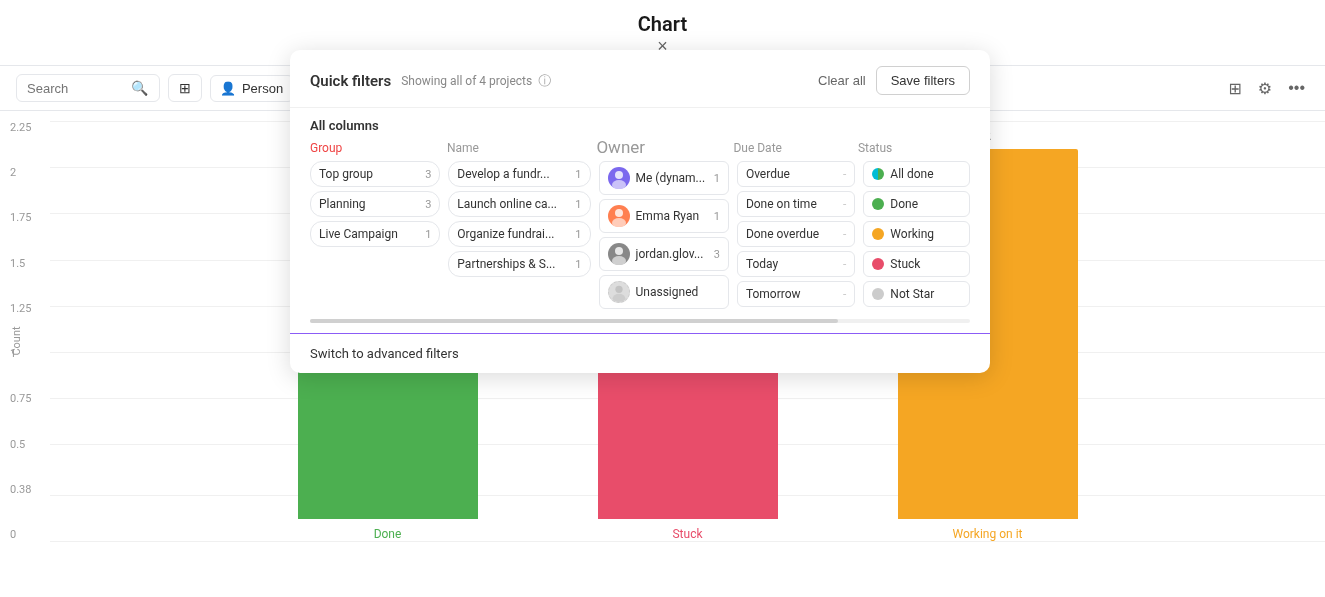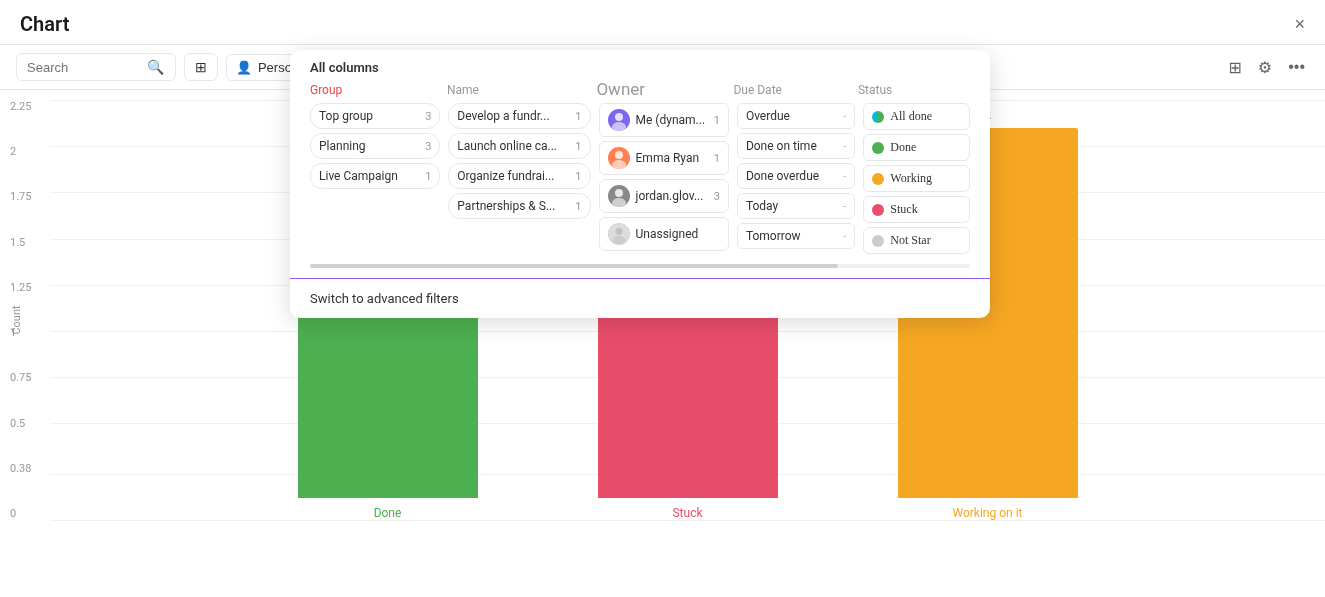--- a/index.html
+++ b/index.html
@@ -1,25 +1,25 @@
 <!DOCTYPE html>
 <html><head>
   <meta charset="utf-8">
   <style>
     * { box-sizing: border-box; margin: 0; padding: 0; }
     body { font-family: -apple-system, BlinkMacSystemFont, 'Segoe UI', Roboto, sans-serif; background: #fff; width: 1325px; height: 597px; overflow: hidden; position: relative; }
 
     
-    .header { display: flex; align-items: center; justify-content: space-between; padding: 12px 20px 8px 20px; border-bottom: 1px solid #e5e7eb; }
+    .header { display: flex; align-items: center; justify-content: space-between; padding: 12px 20px 8px 20px; border-bottom: 1px solid #e5e7eb; flex-direction: column; }
     .header-title { font-size: 20px; font-weight: 600; color: #1a1a1a; }
     .header-close { cursor: pointer; color: #666; font-size: 18px; background: none; border: none; }
 
     
     .toolbar { display: flex; align-items: center; padding: 8px 16px; border-bottom: 1px solid #e5e7eb; gap: 8px; }
-    .search-box { display: flex; align-items: center; border: 1px solid #e5e7eb; border-radius: 6px; padding: 5px 10px; gap: 6px; width: 160px; }
+    .search-box { display: flex; align-items: center; border: 1px solid #e5e7eb; border-radius: 6px; padding: 5px 10px; gap: 6px; width: 144px; }
     .search-box input { border: none; outline: none; font-size: 13px; color: #666; width: 100%; background: transparent; }
     .toolbar-btn { display: flex; align-items: center; gap: 5px; padding: 5px 10px; border: 1px solid #e5e7eb; border-radius: 6px; cursor: pointer; font-size: 13px; color: #333; background: #fff; }
     .toolbar-btn.active { background: #e8f0fe; border-color: #4a90e2; color: #4a90e2; }
     .toolbar-right { margin-left: auto; display: flex; gap: 8px; align-items: center; }
     .icon-btn { background: none; border: none; cursor: pointer; color: #666; padding: 4px; font-size: 16px; }
 
     
     .chart-area { position: relative; width: 100%; height: 460px; background: #fff; overflow: hidden; }
 
     
@@ -57,21 +57,21 @@
 
     .filter-item { display: flex; align-items: center; padding: 5px 8px; border: 1px solid #e5e7eb; border-radius: 6px; font-size: 12px; color: #333; margin-bottom: 4px; cursor: pointer; background: #fff; justify-content: space-between; }
     .filter-item-dash { color: #ccc; }
 
     .avatar-circle { width: 22px; height: 22px; border-radius: 50%; background: #ccc; display: inline-flex; align-items: center; justify-content: center; font-size: 9px; color: #fff; flex-shrink: 0; overflow: hidden; }
     .avatar-me { background: #7b68ee; }
     .avatar-emma { background: #ff7f50; }
     .avatar-jordan { background: #888; }
     .avatar-unassigned { background: #ddd; color: #aaa; }
 
-    .status-item { display: flex; align-items: center; padding: 5px 8px; border: 1px solid #e5e7eb; border-radius: 6px; font-size: 12px; color: #333; margin-bottom: 4px; gap: 6px; cursor: pointer; background: #fff; font-family: Liberation Serif, serif; }
+    .status-item { display: flex; align-items: center; padding: 5px 8px; border: 1px solid #e5e7eb; border-radius: 6px; font-size: 12px; color: #333; margin-bottom: 4px; gap: 6px; cursor: pointer; background: #fff; }
 
     
     .scrollbar-area { padding: 6px 20px 10px; }
     .scrollbar-track { height: 4px; background: #f0f0f0; border-radius: 2px; position: relative; }
     .scrollbar-thumb { height: 4px; width: 80%; background: #d0d0d0; border-radius: 2px; }
 
     
     .advanced-link { padding: 12px 20px; border-top: 1px solid #8b5cf6; font-size: 13px; color: #333; cursor: pointer; }
   </style>
 </head>
@@ -159,20 +159,31 @@
         <span style="position:absolute;top:-20px;left:50%;transform:translateX(-50%);font-size:12px;font-weight:600;color:#333;">2</span>
         <div style="width:180px;height:370px;background:#f5a623;border-radius:2px 2px 0 0;"></div>
       </div>
       <span class="bar-x-label working">Working on it</span>
     </div>
   </div>
 </div>
 
 <div class="overlay">
 
+  <div class="overlay-header">
+    <div class="overlay-header-left">
+      <span class="quick-filters-title">Quick filters</span>
+      <span class="showing-text">Showing all of 4 projects</span>
+      <span class="help-icon" style="margin-left:6px;">ⓘ</span>
+    </div>
+    <div class="overlay-header-right">
+      <button class="clear-all-btn">Clear all</button>
+      <button class="save-filters-btn">Save filters</button>
+    </div>
+  </div>
 
   <div style="padding: 10px 20px 4px; font-size: 13px; font-weight: 600; color: #333;">All columns</div>
 
   <div class="filter-table">
     <div style="display:flex; gap:0; padding-bottom:4px;">
       <div style="flex:1.1;">
         <span style="font-size:12px;color:#ef4444;">Group</span>
       </div>
       <div style="flex:1.2;">
         <span style="font-size:12px;color:#999;">Name</span>

